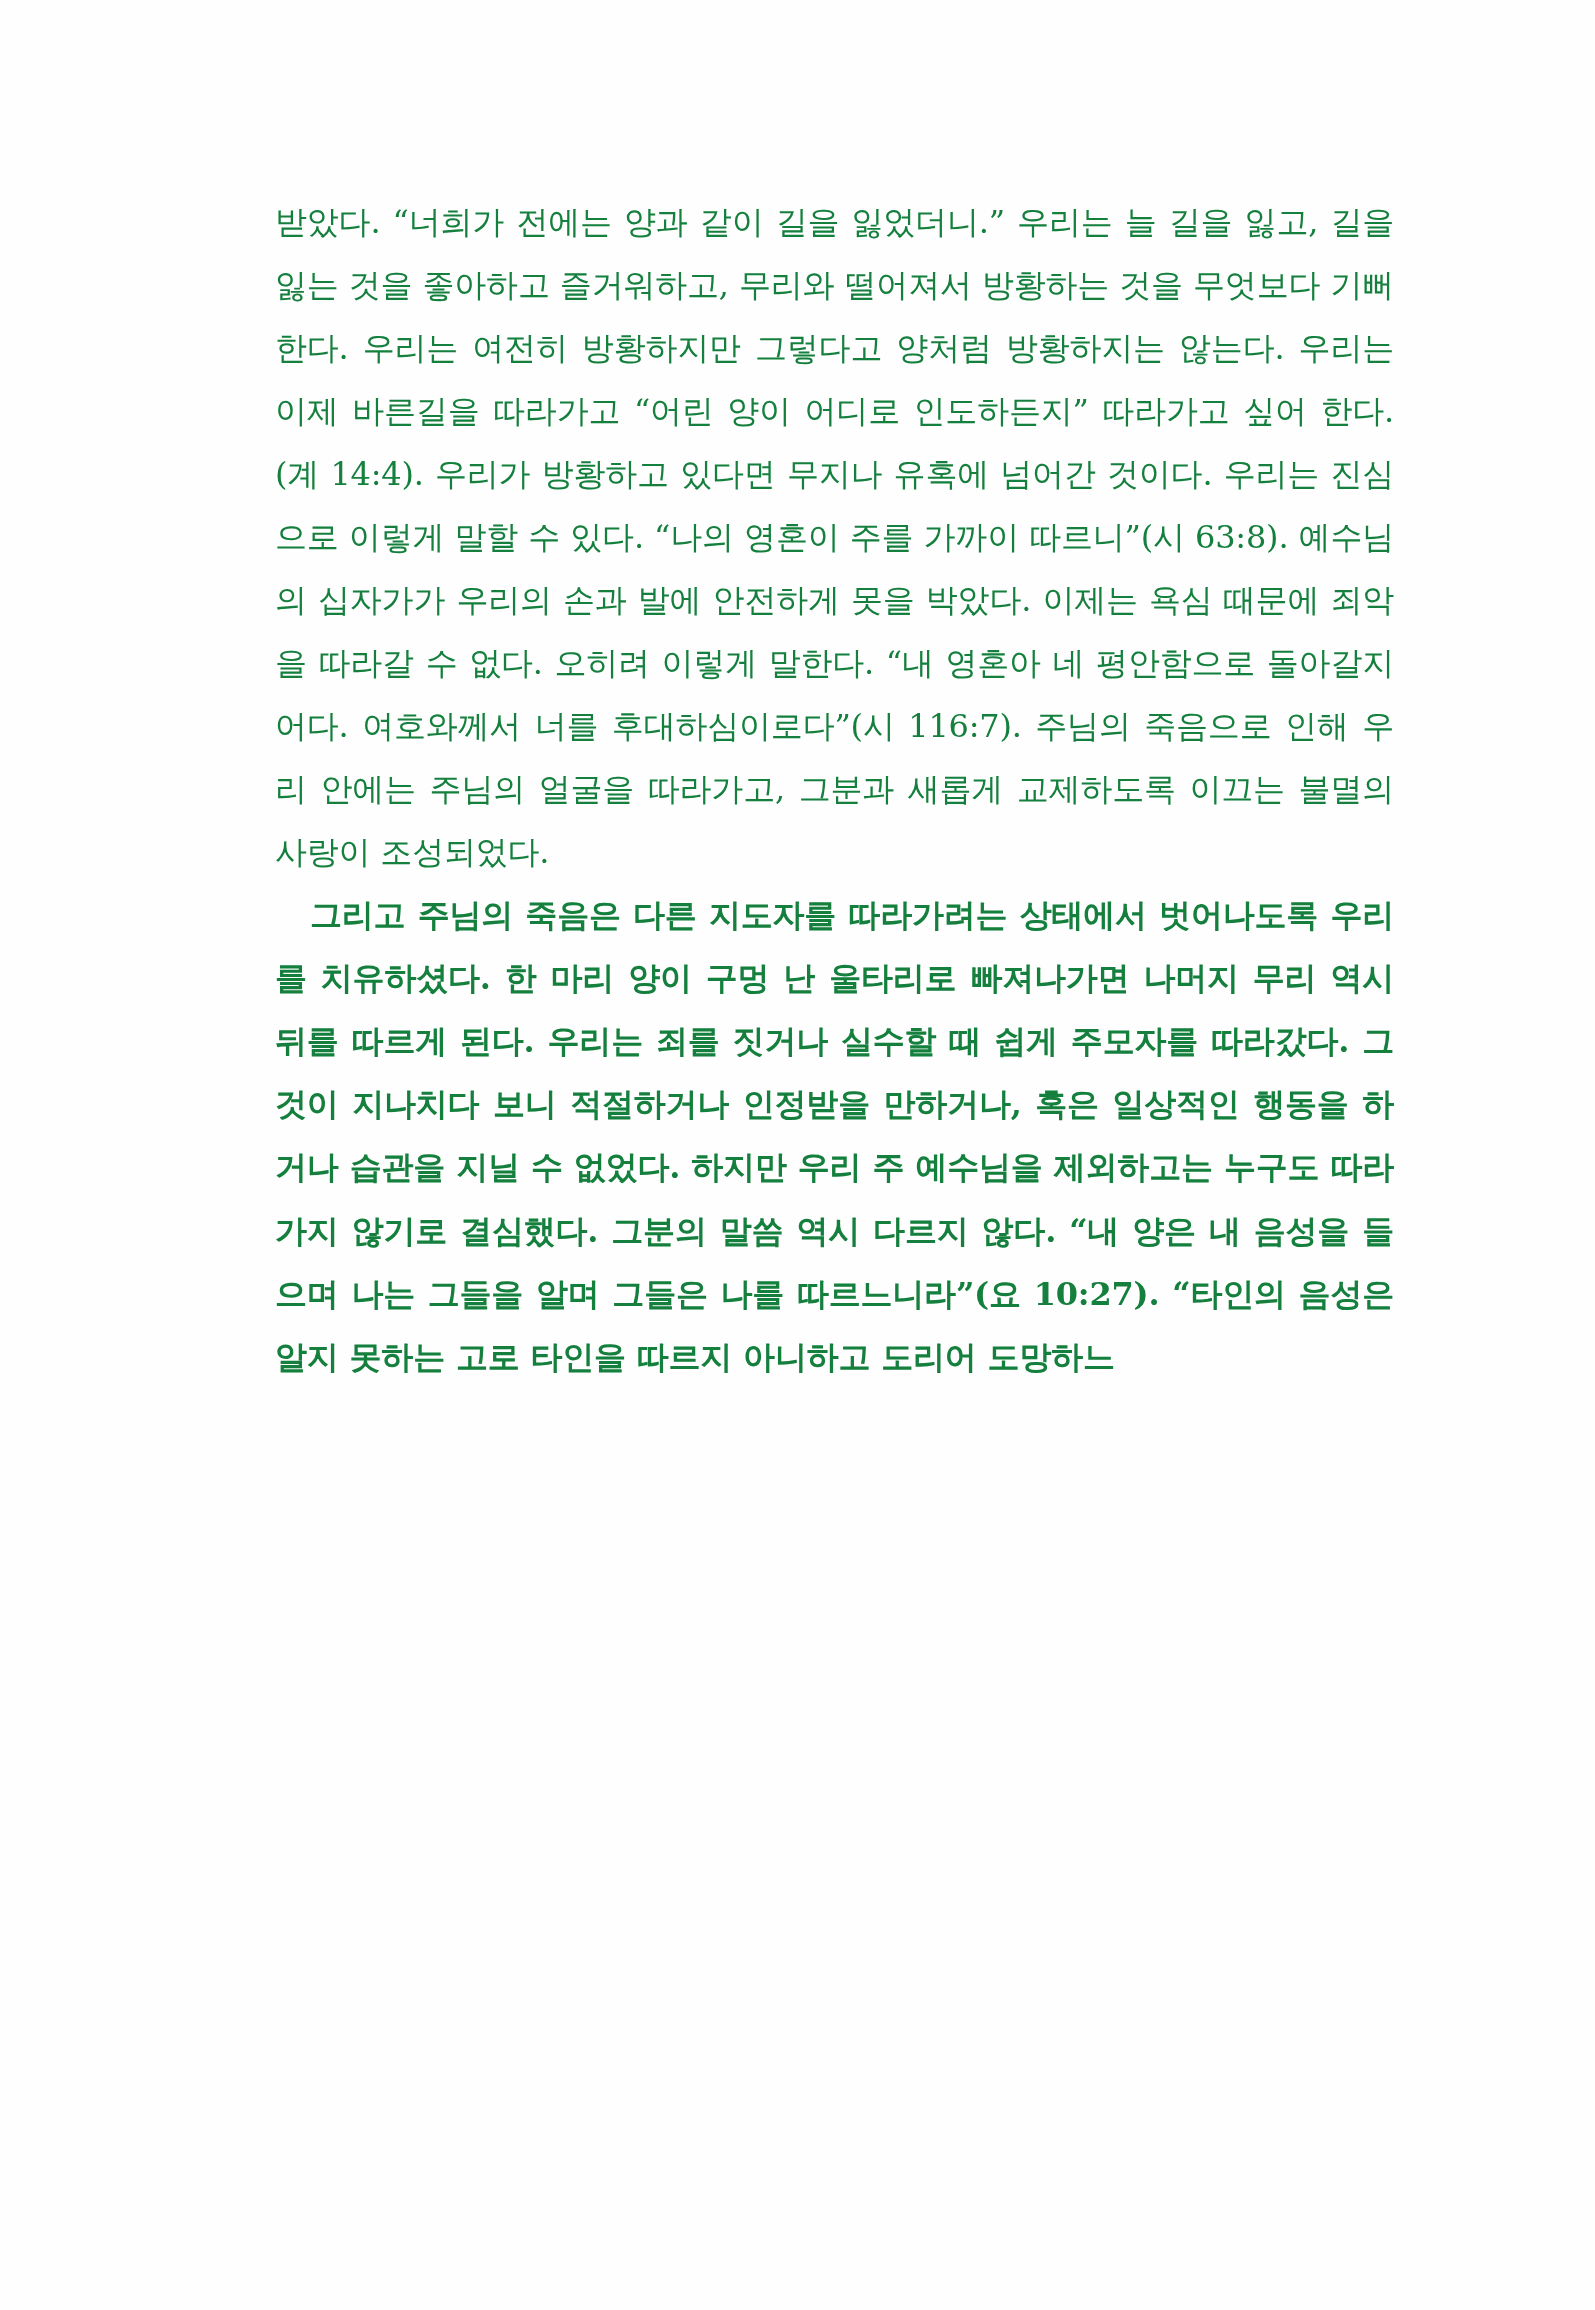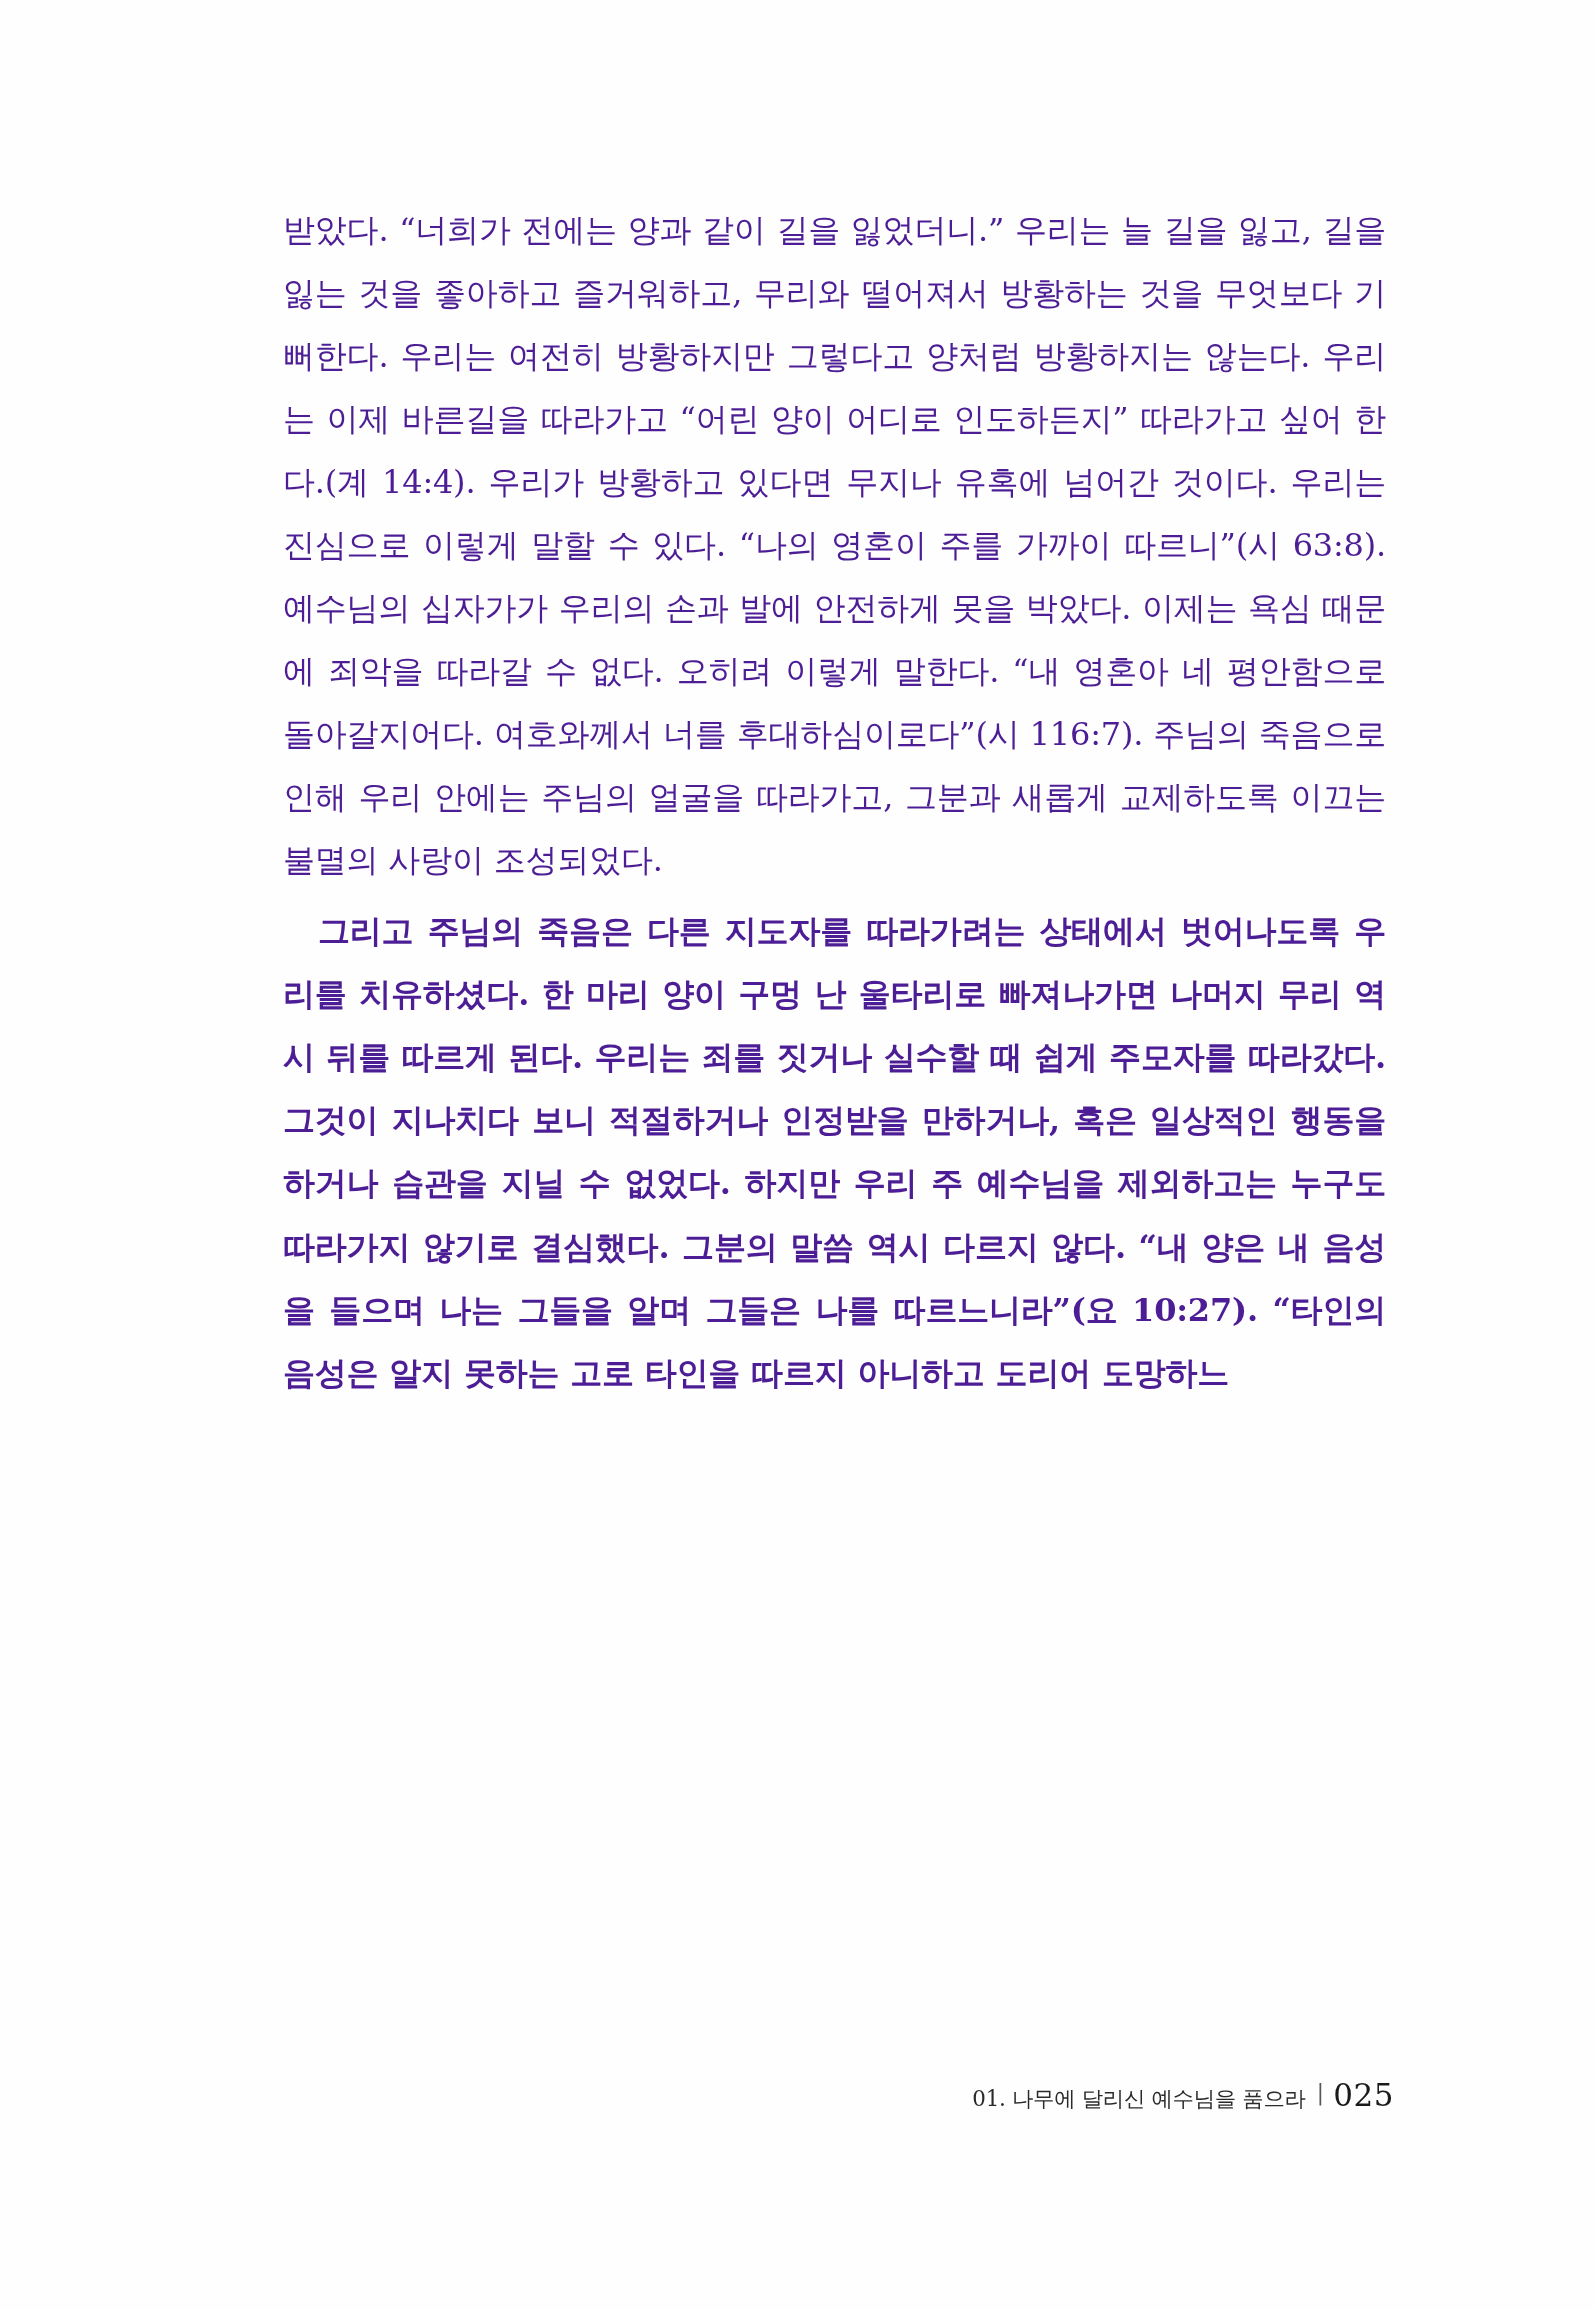--- a/index.html
+++ b/index.html
@@ -29,22 +29,22 @@
     top: 191px;
     width: 1119px;
   }
   .para {
     font-size: 32px;
     line-height: 1.97;
     text-align: justify;
     text-justify: inter-character;
     word-break: break-all;
     letter-spacing: -0.2px;
-    margin: 8px;
-    color: #4c1d95;
+    margin: 0;
+    color: #15803d;
   }
   .para + .para {
     margin-top: 0;
   }
   .indent {
     text-indent: 35px;
     font-weight: bold;
   }
   .footer {
     position: absolute;
@@ -76,18 +76,15 @@
 </head>
 <body>
 
 <div class="page">
 
   <div class="content">
     <p class="para">받았다. “너희가 전에는 양과 같이 길을 잃었더니.” 우리는 늘 길을 잃고, 길을 잃는 것을 좋아하고 즐거워하고, 무리와 떨어져서 방황하는 것을 무엇보다 기뻐한다. 우리는 여전히 방황하지만 그렇다고 양처럼 방황하지는 않는다. 우리는 이제 바른길을 따라가고 “어린 양이 어디로 인도하든지” 따라가고 싶어 한다.(계 14:4). 우리가 방황하고 있다면 무지나 유혹에 넘어간 것이다. 우리는 진심으로 이렇게 말할 수 있다. “나의 영혼이 주를 가까이 따르니”(시 63:8). 예수님의 십자가가 우리의 손과 발에 안전하게 못을 박았다. 이제는 욕심 때문에 죄악을 따라갈 수 없다. 오히려 이렇게 말한다. “내 영혼아 네 평안함으로 돌아갈지어다. 여호와께서 너를 후대하심이로다”(시 116:7). 주님의 죽음으로 인해 우리 안에는 주님의 얼굴을 따라가고, 그분과 새롭게 교제하도록 이끄는 불멸의 사랑이 조성되었다.</p>
     <p class="para indent">그리고 주님의 죽음은 다른 지도자를 따라가려는 상태에서 벗어나도록 우리를 치유하셨다. 한 마리 양이 구멍 난 울타리로 빠져나가면 나머지 무리 역시 뒤를 따르게 된다. 우리는 죄를 짓거나 실수할 때 쉽게 주모자를 따라갔다. 그것이 지나치다 보니 적절하거나 인정받을 만하거나, 혹은 일상적인 행동을 하거나 습관을 지닐 수 없었다. 하지만 우리 주 예수님을 제외하고는 누구도 따라가지 않기로 결심했다. 그분의 말씀 역시 다르지 않다. “내 양은 내 음성을 들으며 나는 그들을 알며 그들은 나를 따르느니라”(요 10:27). “타인의 음성은 알지 못하는 고로 타인을 따르지 아니하고 도리어 도망하느</p>
   </div>
 
-  <div class="footer">
-    <span class="footer-title">01. 나무에 달리신 예수님을 품으라</span><span class="footer-sep">|</span><span class="footer-page">025</span>
-  </div>
 
 </div>
 
 
 </body></html>

